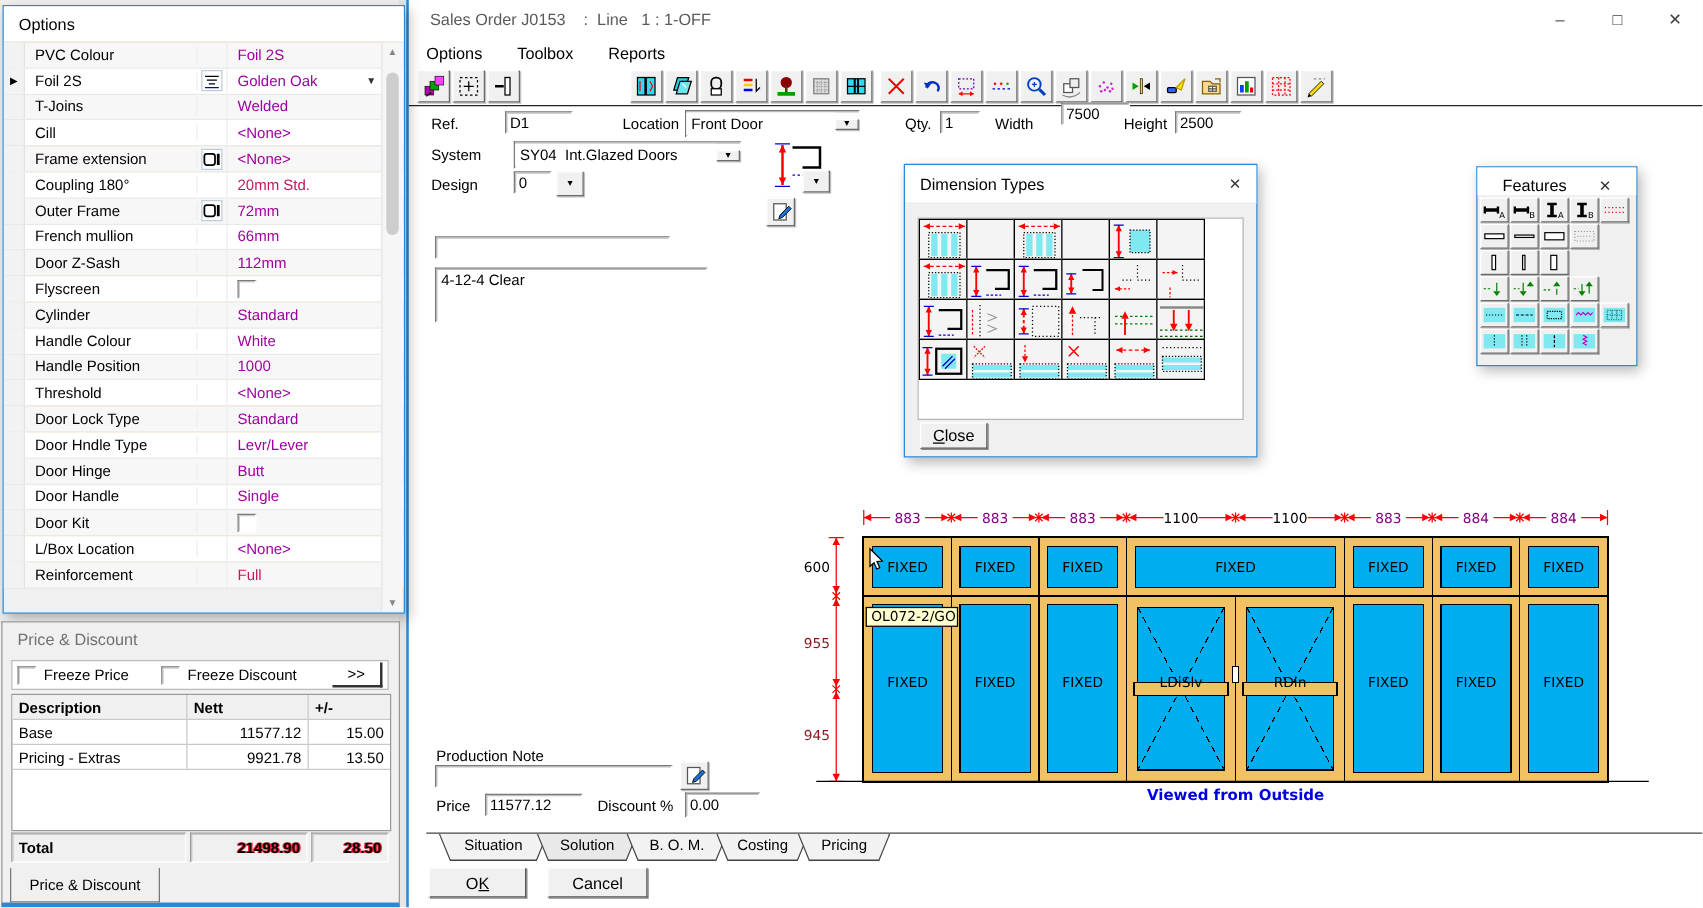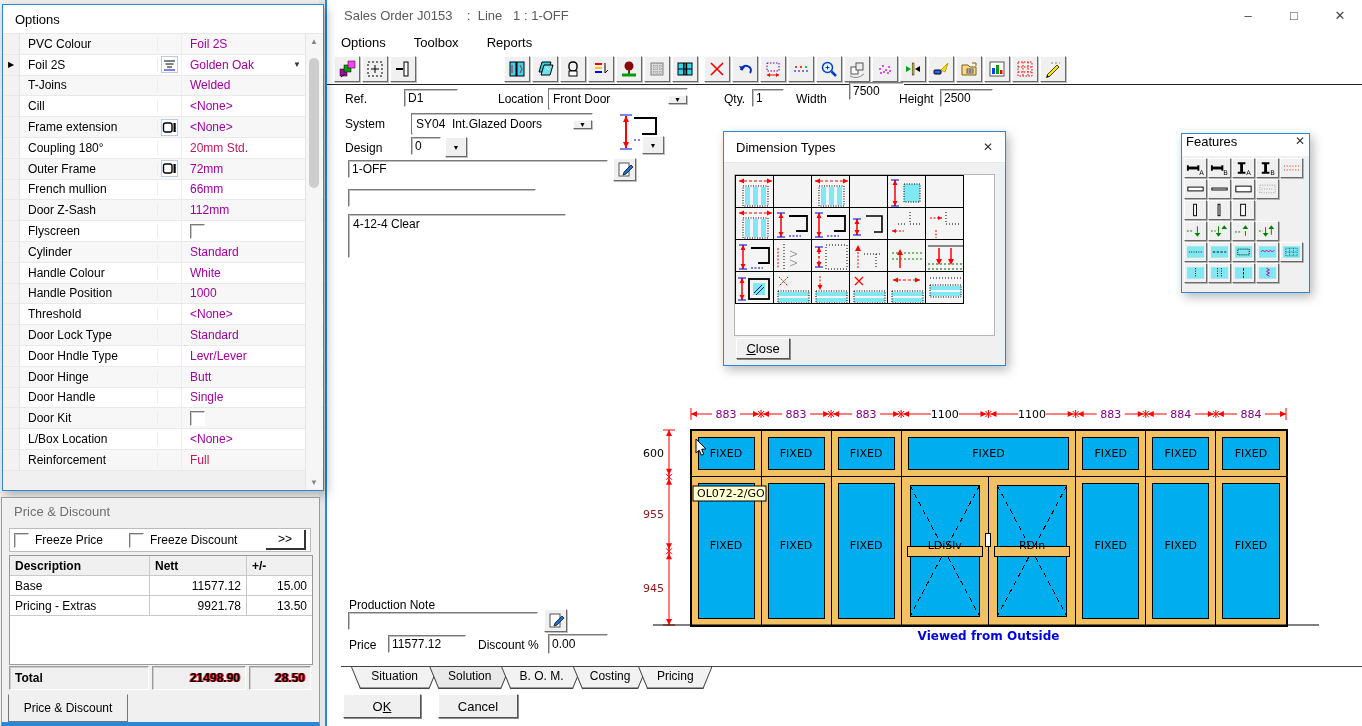--- a/index.html
+++ b/index.html
@@ -51,21 +51,21 @@
   .totcell{background:#f0f0f0;border:1px solid;border-color:#9a9a9a #fff #fff #9a9a9a;box-shadow:inset 1px 1px 0 rgba(0,0,0,.15);display:flex;align-items:center;padding:0 5px;font-weight:bold;box-sizing:border-box}
   .redglow{text-shadow:-1px 0 0 #e23,1px 0 0 #e23}
   #pricetab{position:absolute;left:6px;top:196px;width:118px;height:26px;background:#f0f0f0;border:1px solid #777;border-top:1px solid #f0f0f0;display:flex;align-items:center;justify-content:center}
   
   #dimdlg{left:723px;top:131px;width:281px;height:233px}
   #dimgrid{position:absolute;left:10px;top:42px;width:259px;height:160px;background:#fff;border:1px solid #b5b5b5}
   .dimrow{height:33px;white-space:nowrap;margin-bottom:-1px}
   .dimcell{display:inline-block;width:39px;height:33px;box-sizing:border-box;border:1px solid #000;margin-right:-1px;vertical-align:top;background:#f4f4f4}
   .dimcell.empty{background:#f4f4f4}
   #featwin{left:1181px;top:133px;width:127px;height:158px}
-  #feattitle{height:22px;background:#fff;display:flex;align-items:flex-start;padding:0 4px;font-size:13px}
+  #feattitle{height:22px;background:#fff;display:flex;align-items:flex-end;padding:0 20px;font-size:13px}
   .featrow{display:flex;height:21px;padding-left:2px}
   .feat-btn{width:23px;height:20px;margin-right:1px;display:flex;align-items:center;justify-content:center;padding:0}
   .xbtn{margin-left:auto;color:#333;font-size:12px;cursor:pointer}
   
   #tabstrip{position:absolute;left:15px;right:0;top:666px;height:24px;border-top:1px solid #444;display:flex;padding-left:10px}
   .tab{position:relative;height:22px;margin-right:-9px}
   .tab .shape{position:absolute;inset:0;background:#444;clip-path:polygon(0 0,100% 0,calc(100% - 9px) 100%,9px 100%)}
   .tab .face{position:absolute;left:1px;right:1px;top:0;bottom:1.5px;background:#f2f2f2;clip-path:polygon(0 0,100% 0,calc(100% - 8.5px) 100%,8.5px 100%);display:flex;justify-content:center;padding-top:2px;font-size:12px}
   .tab.active .face{background:#e9e9e9}
   .pushbtn{position:absolute;height:24px;background:#f0f0f0;border:1px solid;border-color:#fff #555 #555 #fff;box-shadow:1px 1px 0 #888;display:flex;align-items:center;justify-content:center;font-size:13px;cursor:pointer}
@@ -291,21 +291,20 @@
       <path d="M4 5h12M4 39h12" stroke="#00c"></path>
       <path d="M18 8h22v16H26" fill="none" stroke="#000" stroke-width="2"></path>
       <path d="M18 30h14" stroke="#00c" stroke-dasharray="2 2"></path>
     </svg>
     <span class="abs raised ddbtn" style="left:316px;top:136px;width:20px;height:16px">▼</span>
 
     <label class="f" style="left:19px;top:141px">Design</label>
     <input class="abs sunken" style="left: 85px; top: 137px; width: 30px; height: 18px;" value="0">
     <span class="abs raised ddbtn" style="left:119px;top:137px;width:20px;height:18px">▼</span>
 
-    <input class="abs sunken" style="left: 22px; top: 160px; width: 260px; height: 18px;" value="1-OFF">
     <button class="abs raised tb-btn" style="left:287px;top:158px;width:23px;height:23px">
       <svg width="18" height="18" viewBox="0 0 18 18">
           <rect x="3" y="2" width="10" height="13" fill="#fff" stroke="#555"></rect>
           <path d="M15 4L8 11l-1 3 3-1 7-7z" fill="#1a6fd4" stroke="#000" stroke-width=".7"></path>
         </svg>
     </button>
     <input class="abs sunken" style="left: 22px; top: 189px; width: 188px; height: 18px;" value="">
     <div class="abs sunken" style="left:22px;top:214px;width:218px;height:44px;padding:2px 4px;box-sizing:border-box">4-12-4 Clear</div>
 
     <label class="f" style="left:23px;top:598px;border-bottom:1px solid #555;padding-bottom:11px">Production Note</label>

